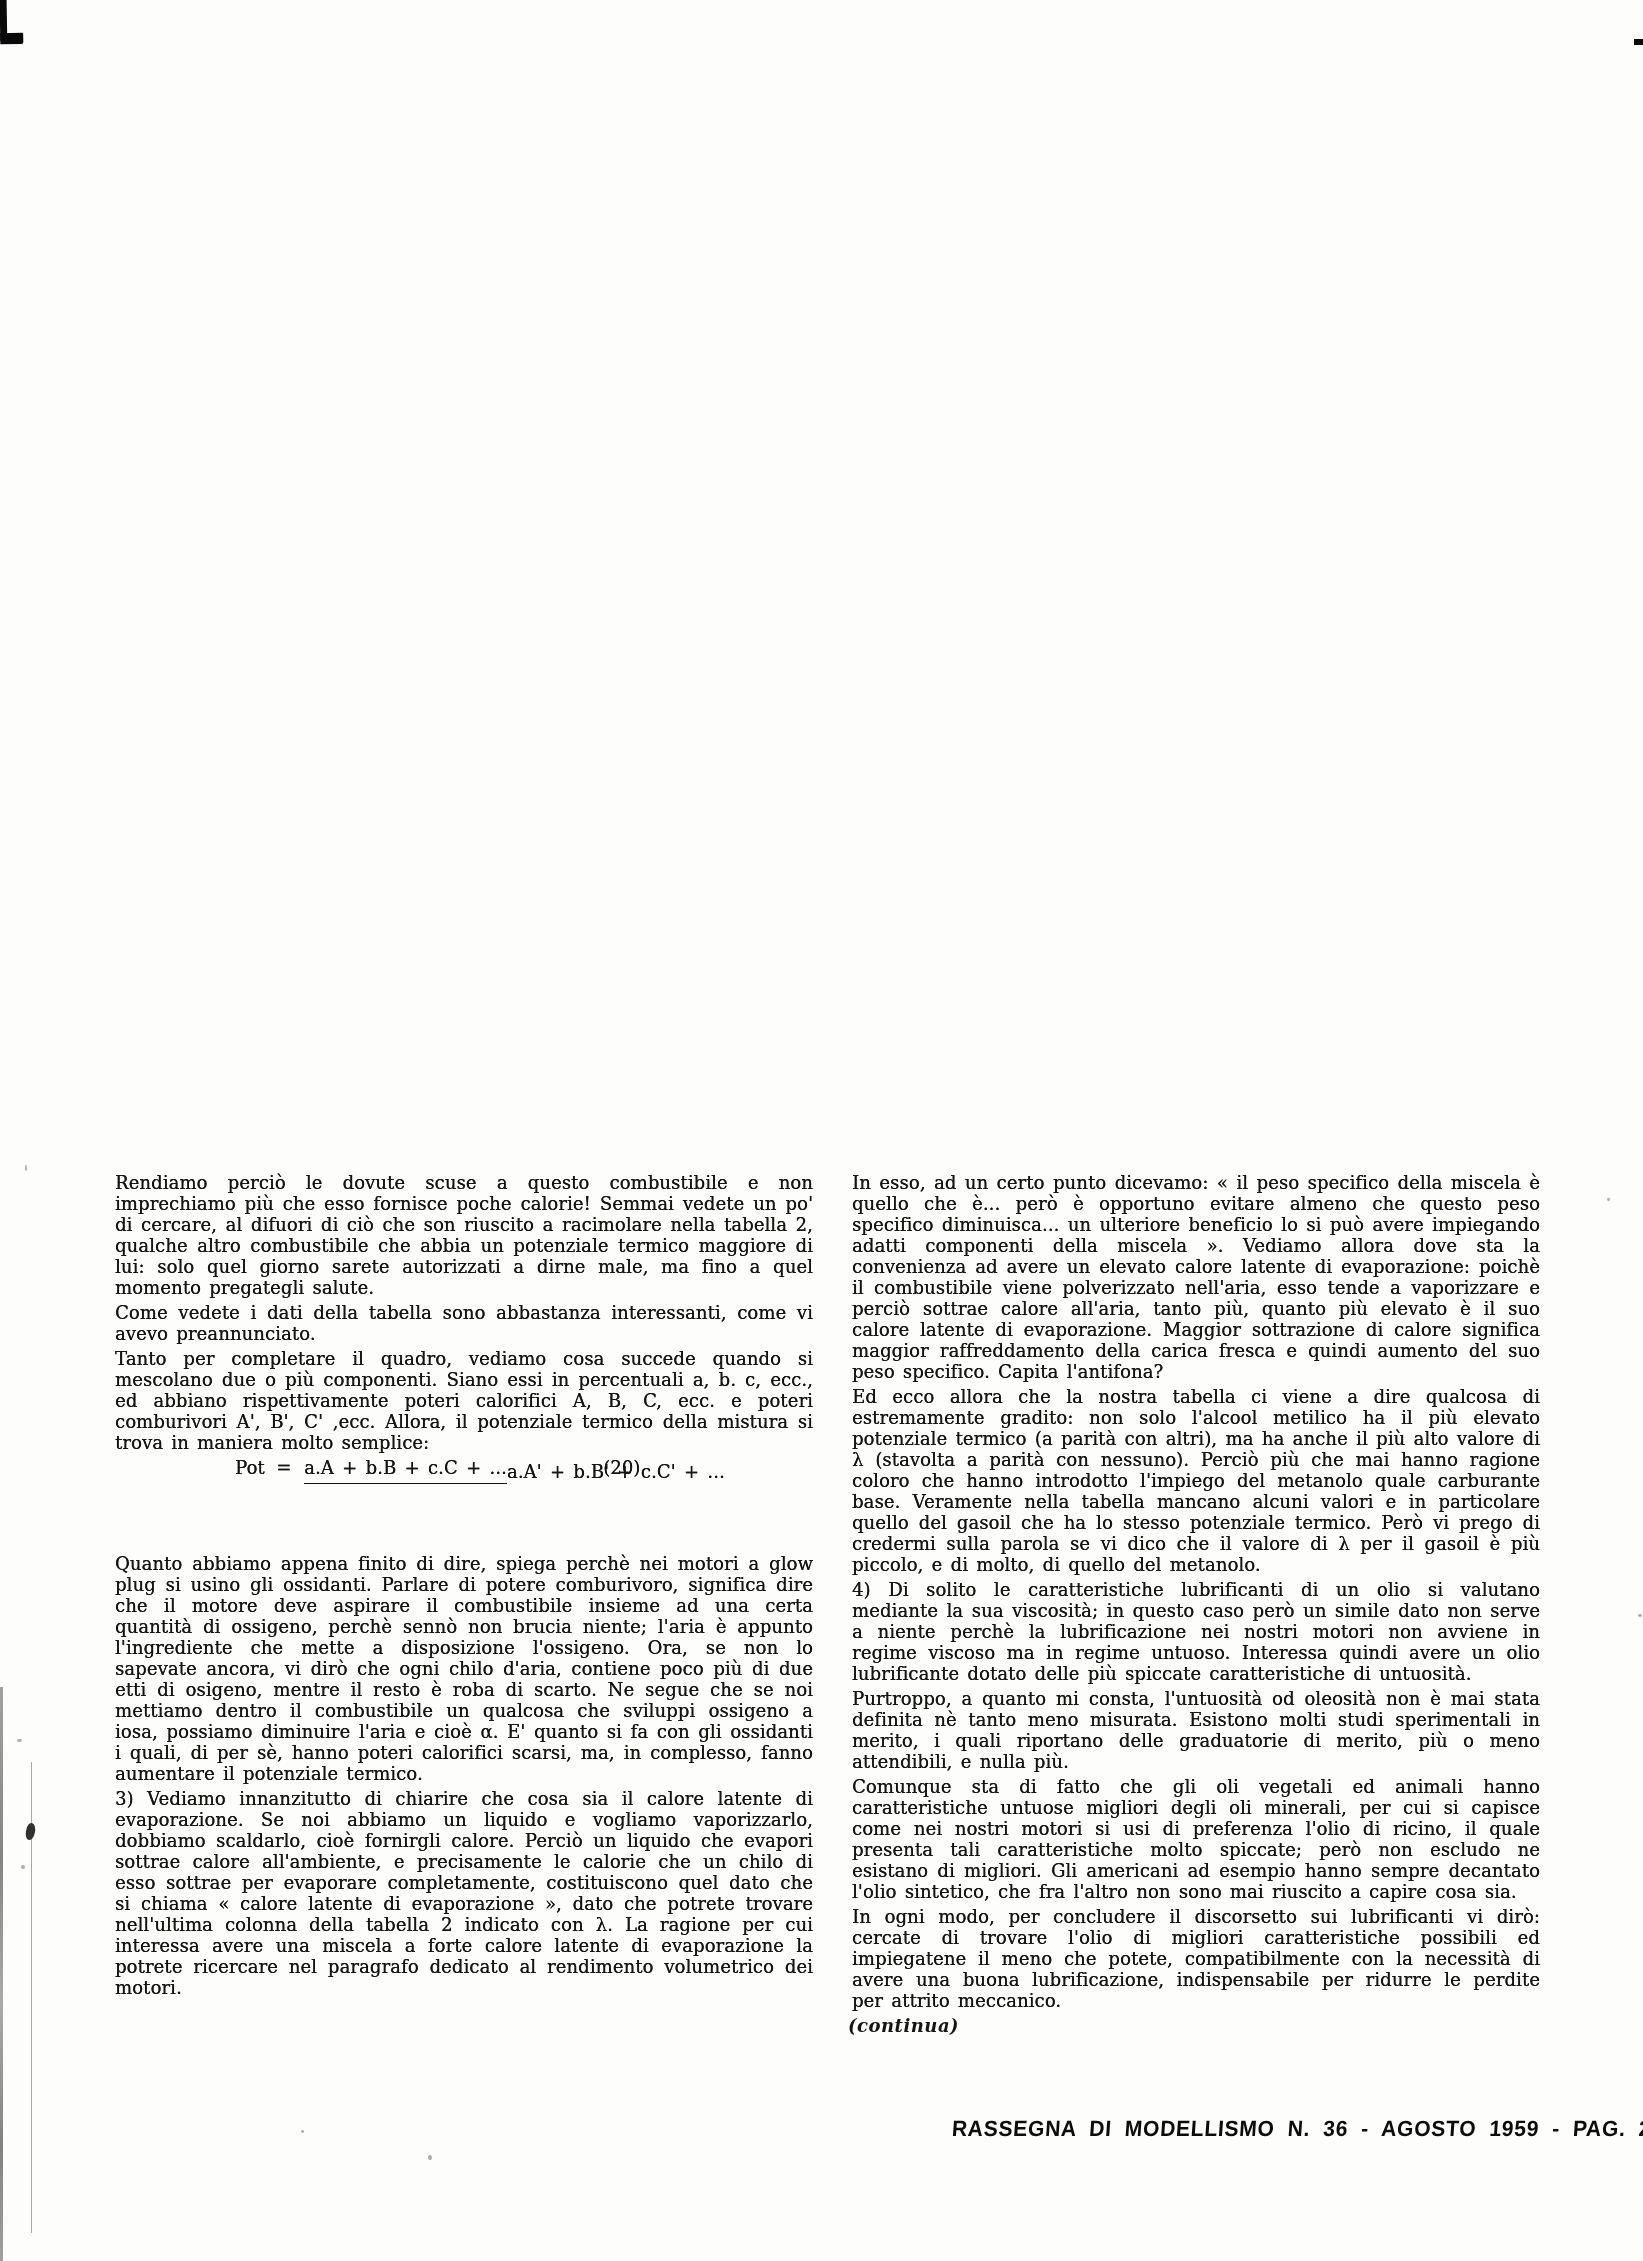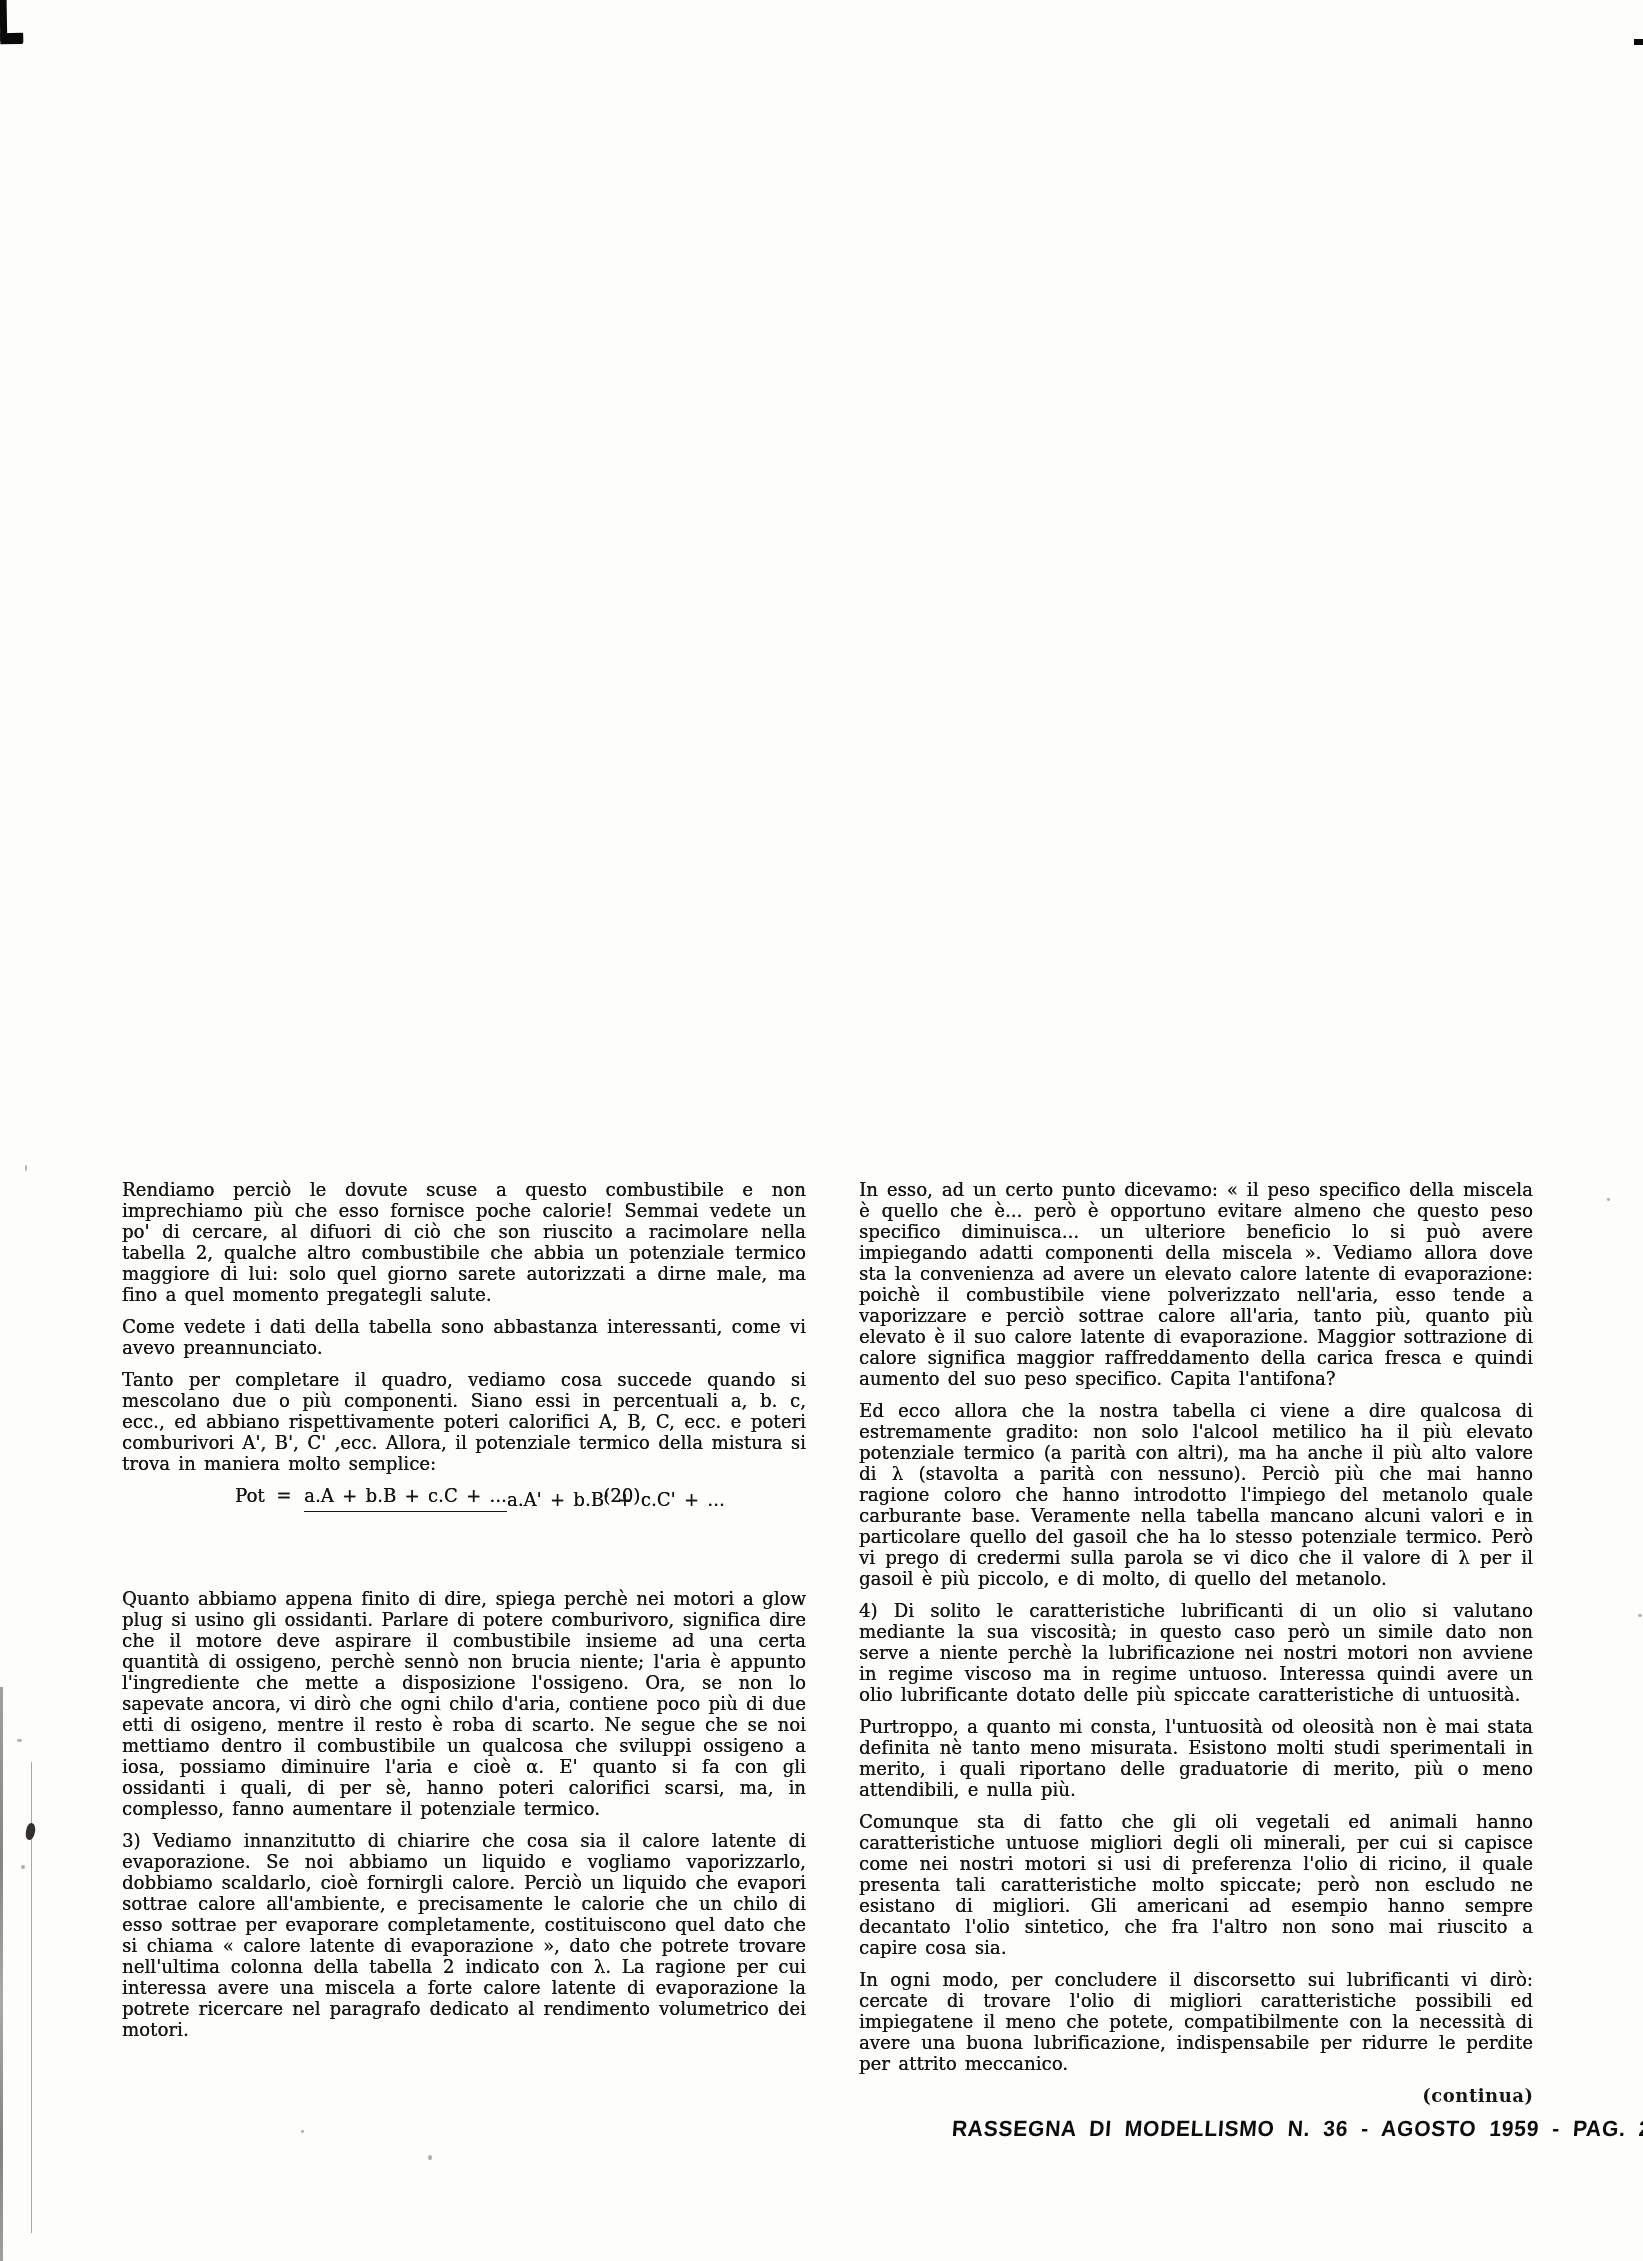--- a/index.html
+++ b/index.html
@@ -21,21 +21,21 @@
     top: 1168px;
     font-size: 18px;
     line-height: 21px;
     letter-spacing: 0.1px;
     word-spacing: 2.4px;
     text-align: justify;
   }
   .col-left  { left: 111px;  width: 706px; }
   .col-right { left: 848px; width: 696px; }
   .para {
-    margin: 11px;
+    margin: 4px;
     hyphens: auto;
     -webkit-hyphens: auto;
     text-shadow: 0.2px 0 0 currentColor;
   }
   
   .formula {
     height: 92px;
     display: flex;
     align-items: flex-start;
     text-shadow: 0.2px 0 0 currentColor;
@@ -46,22 +46,23 @@
   .frac  {
     display: inline-flex;
     text-align: center;
     width: 273px;
   }
   .frac .num { display: block; padding-bottom: 4.8px; border-bottom: 1.4px solid #161512; }
   .frac .den { display: block; padding-top: 4.3px; }
   .f-no  { margin-left: 26px; }
   
   .continua {
-    text-align: right;
+    text-align: left;
     padding-right: 10.6px;
+    font-style: italic;
     font-weight: bold;
     letter-spacing: 0.5px;
   }
   
   .footer {
     position: absolute;
     left: 951px; top: 2116px;
     font-family: "Liberation Sans", sans-serif;
     font-weight: bold;
     font-size: 22px;

